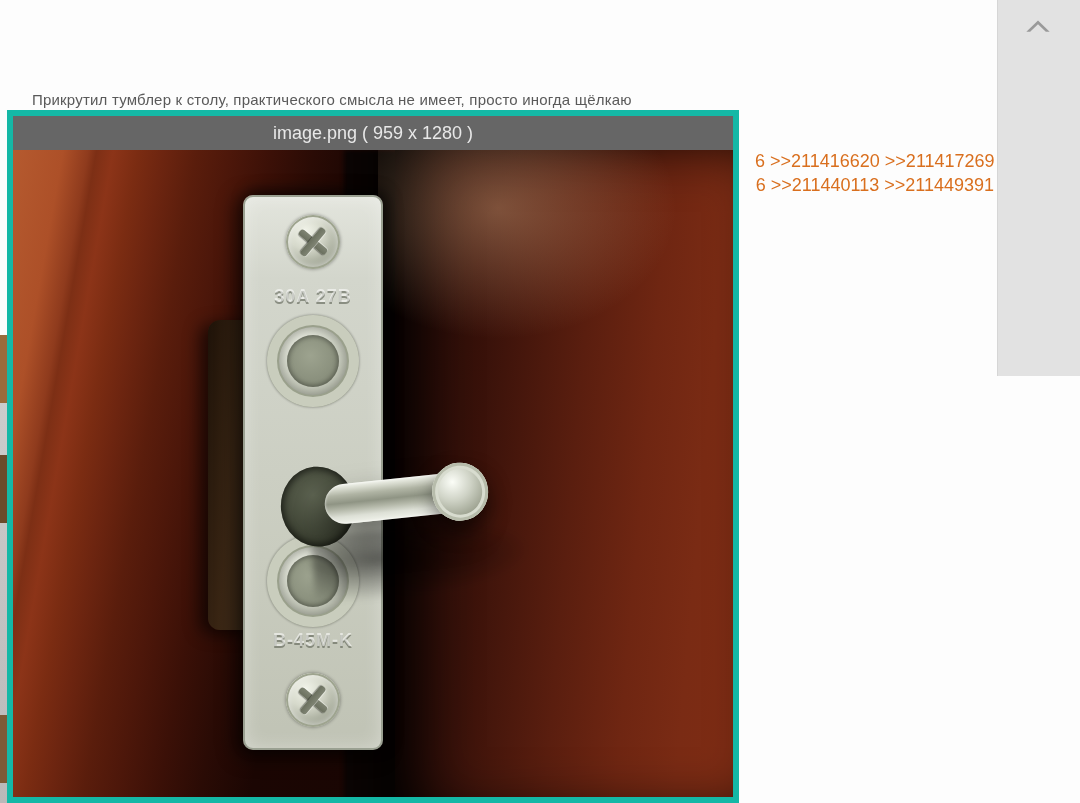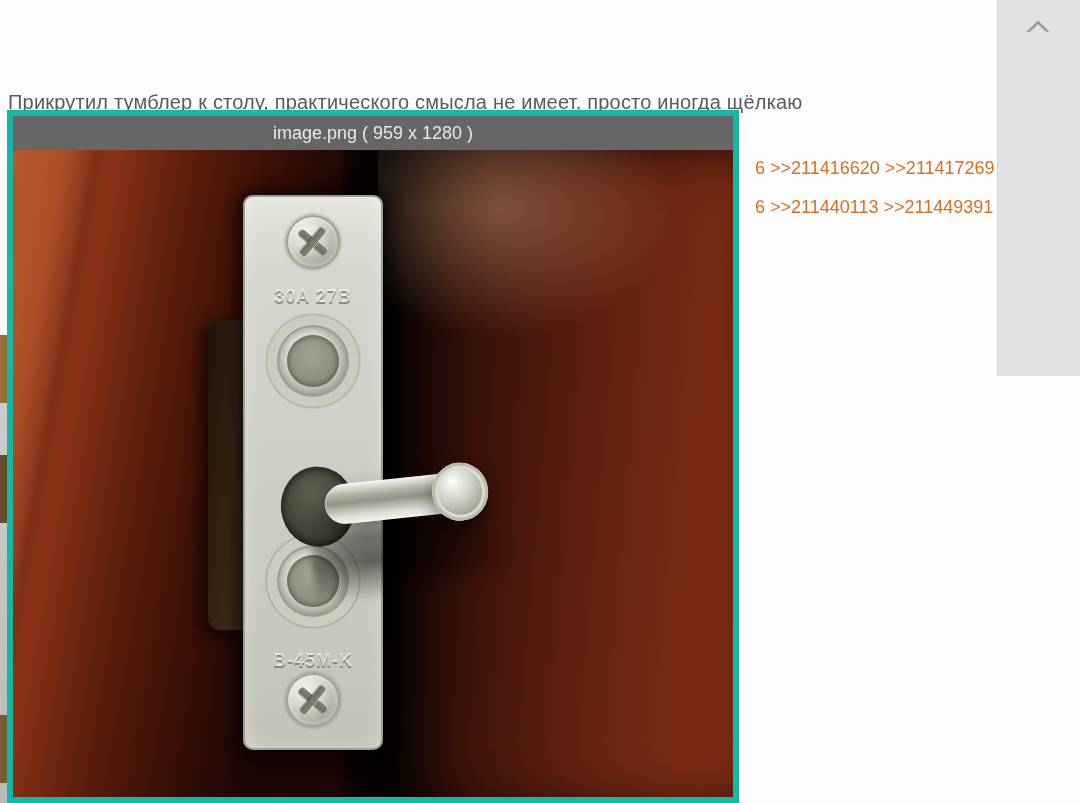--- a/index.html
+++ b/index.html
@@ -27,36 +27,37 @@
     cursor: pointer;
   }
   .chevron-up {
     width: 28px; height: 28px;
     display: block;
   }
   .chevron-up path { fill: #9a9a9a; }
 
   .post-text {
     position: absolute;
-    left: 8px;
+    left: 32px;
     top: 91px;
     width: 1040px;
-    font-size: 20px;
+    font-size: 15px;
     color: #5a5a5a;
     letter-spacing: .2px;
   }
 
   .reply-block {
     position: absolute;
     left: 755px;
     top: 149px;
     font-size: 18px;
     color: #d96f1e;
-    line-height: 39px;
+    line-height: 24px;
     white-space: pre;
+    text-align: center;
   }
   .reply-link { color: #d96f1e; text-decoration: none; cursor: pointer; }
 
   .preview {
     position: absolute;
     left: 7px;
     top: 110px;
     width: 732px;
     height: 693px;
     background: #666;
@@ -296,21 +297,21 @@
       <div class="emboss-line" style="top:92px">30A 27B</div>
 
       <div class="ring" style="top:120px">
         <div class="ring-inner-shadow"></div>
       </div>
 
       <div class="ring" style="top:340px">
         <div class="ring-inner-shadow"></div>
       </div>
 
-      <div class="emboss-line" style="top:456px">B-45М-K</div>
+      <div class="emboss-line" style="top:436px">B-45М-K</div>
 
       <div class="screw" style="top:478px"></div>
     </div>
 
     <div class="lever-shadow"></div>
     <div class="lever">
       <div class="lever-base"></div>
       <div class="lever-shaft"></div>
       <div class="lever-tip"></div>
     </div>

